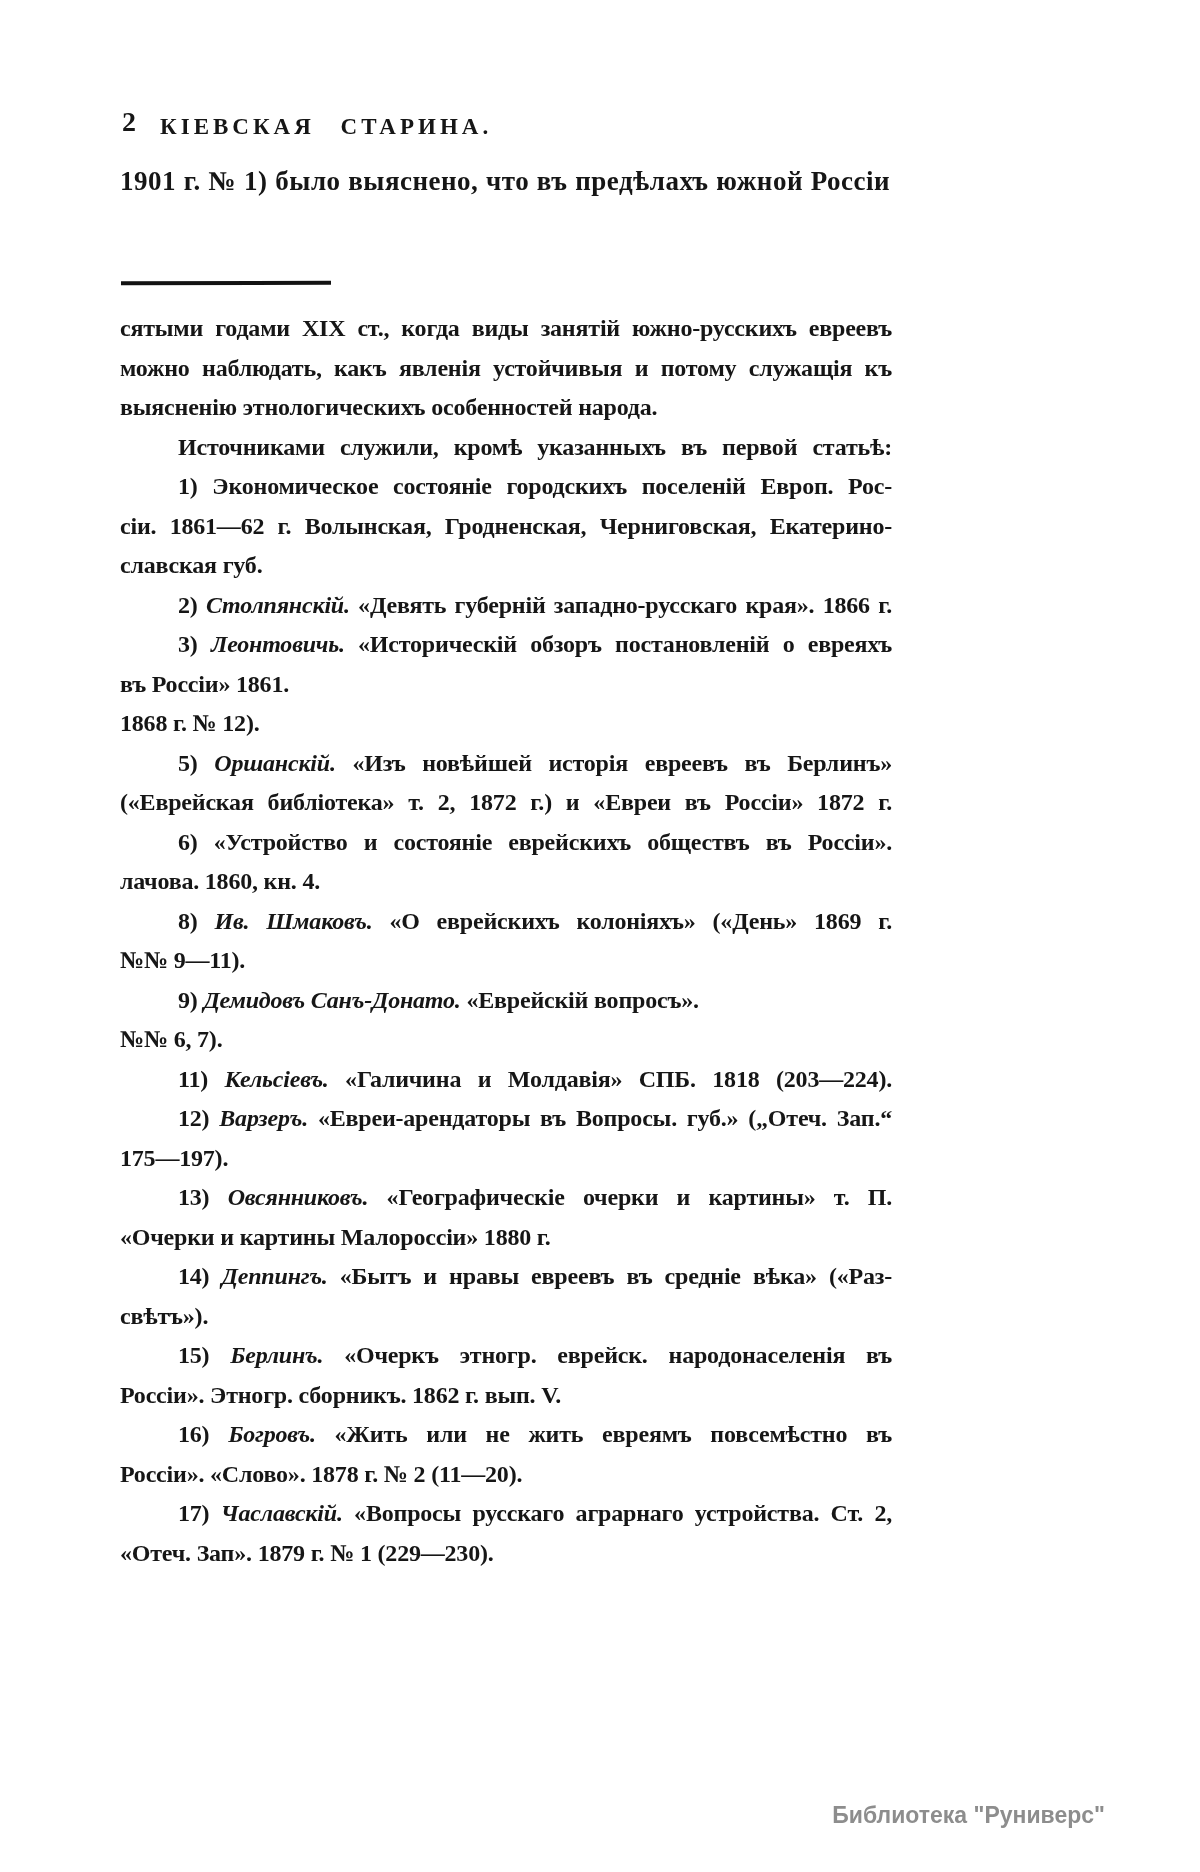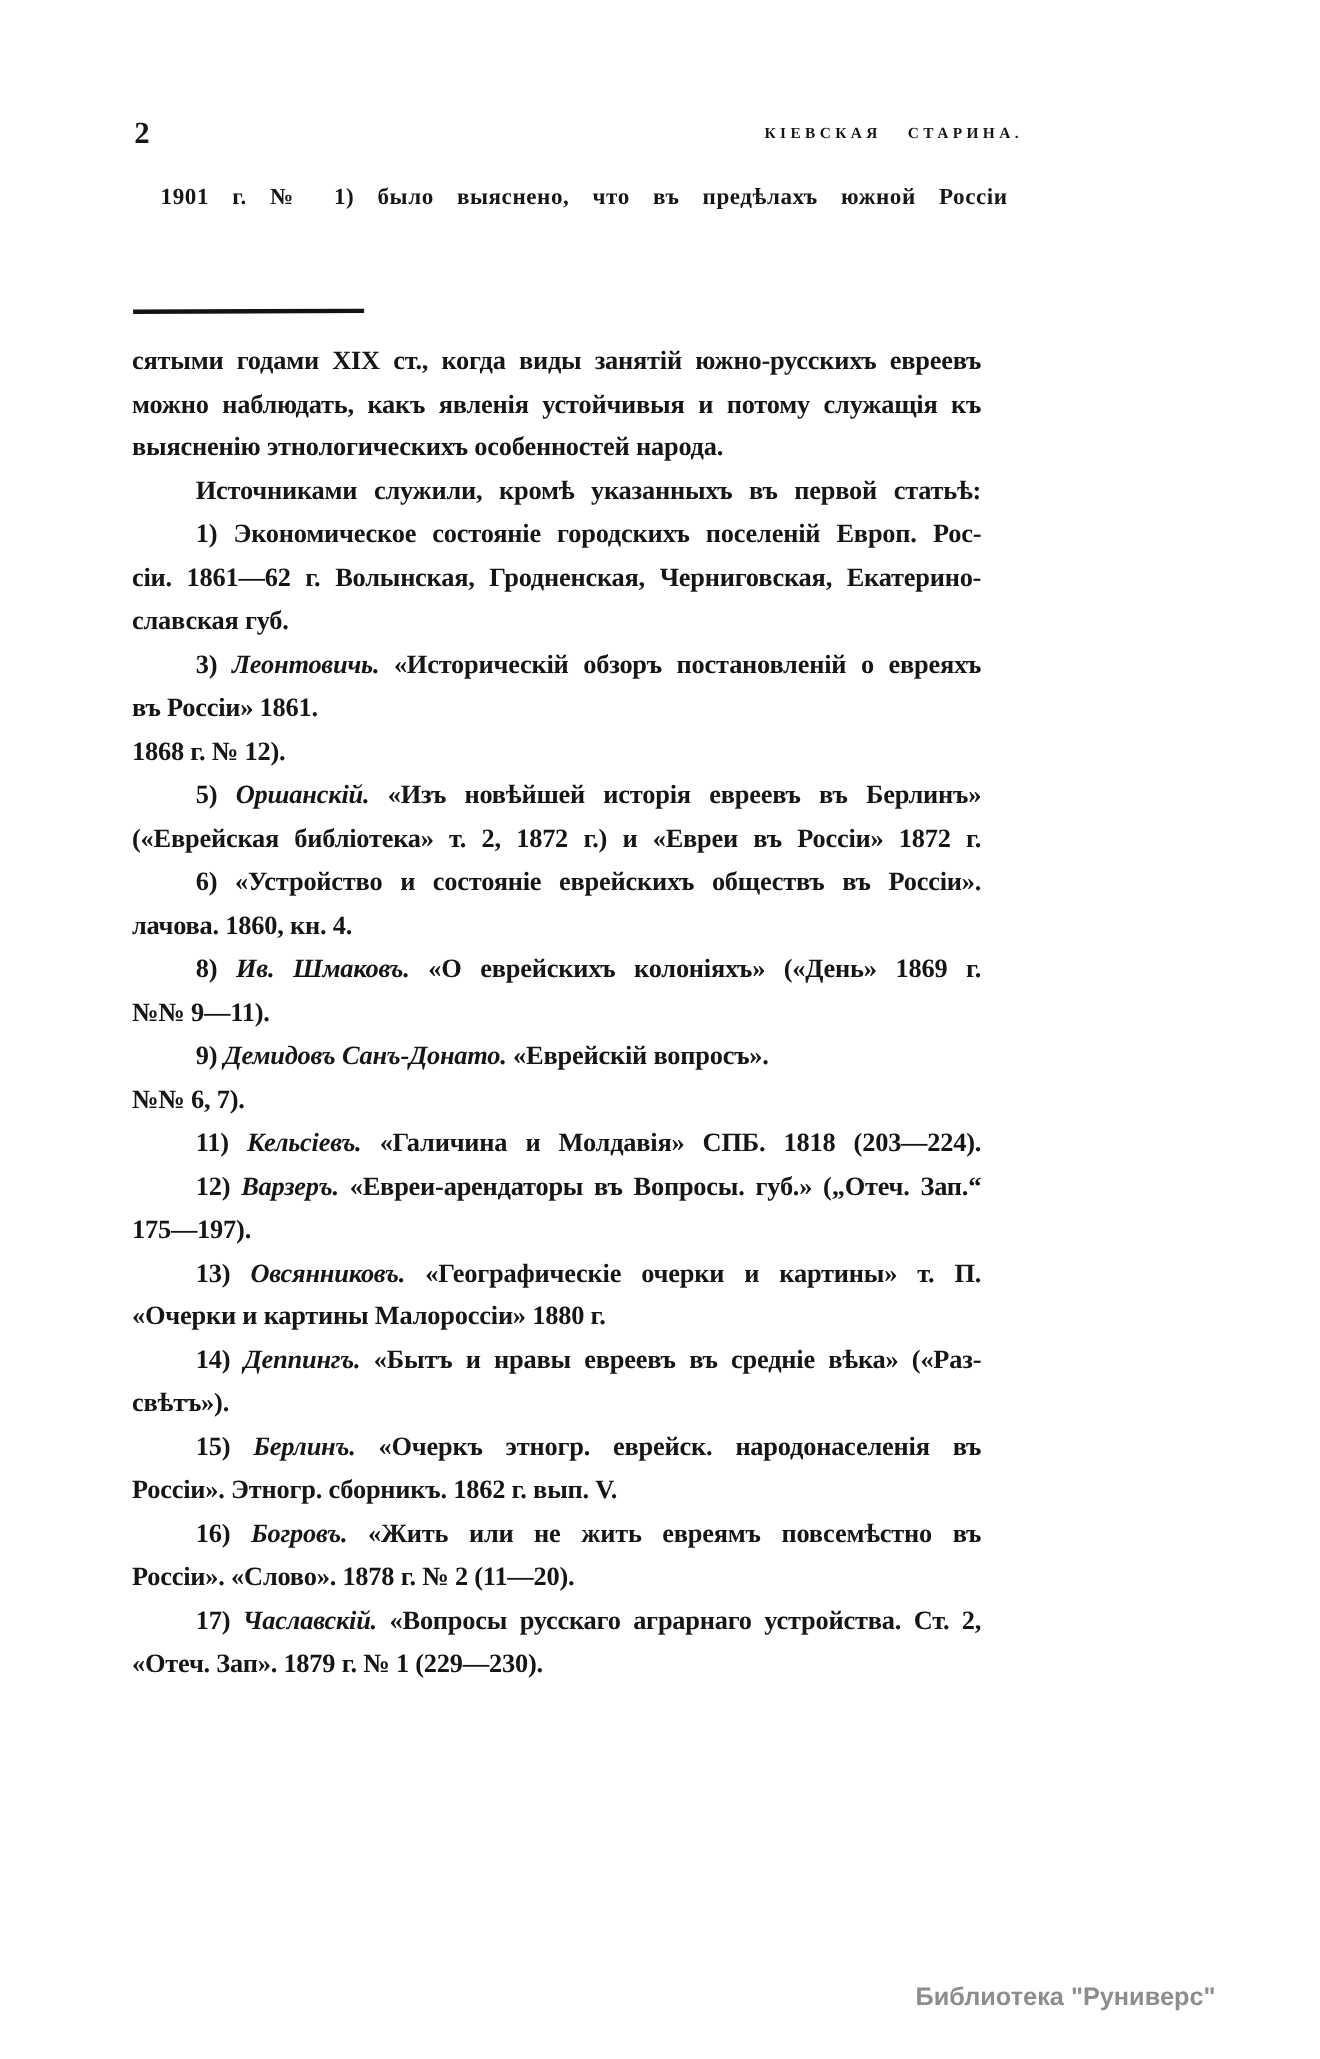--- a/index.html
+++ b/index.html
@@ -17,38 +17,37 @@
     left: 122px;
     top: 106px;
     font-size: 28px;
     font-weight: bold;
   }
   .running-title {
     position: absolute;
     left: 160px;
     top: 114px;
     width: 770px;
-    text-align: right;
-    font-size: 14px;
+    text-align: left;
+    font-size: 23px;
     font-weight: bold;
     letter-spacing: 4px;
     word-spacing: 16px;
   }
   .main-line {
     position: absolute;
     left: 120px;
     top: 166px;
     width: 770px;
-    font-size: 21px;
+    font-size: 27px;
     font-weight: bold;
     letter-spacing: 0.5px;
     text-align: justify;
     text-align-last: justify;
     white-space: normal;
-    margin-left: 26px;
   }
   .fn-rule {
     position: absolute;
     left: 121px;
     top: 281px;
     width: 210px;
     height: 4px;
     background: #121212;
     transform: rotate(-0.2deg);
   }
@@ -91,20 +90,21 @@
 <div class="fn-rule"></div>
 
 <div class="footnotes" id="footnote-lines">
     <div class="fn-line fill"><span>сятыми годами XIX ст., когда виды занятій южно-русскихъ евреевъ</span></div>
     <div class="fn-line fill"><span>можно наблюдать, какъ явленія устойчивыя и потому служащія къ</span></div>
     <div class="fn-line"><span>выясненію этнологическихъ особенностей народа.</span></div>
     <div class="fn-line fill indent"><span>Источниками служили, кромѣ указанныхъ въ первой статьѣ:</span></div>
     <div class="fn-line fill indent"><span>1) Экономическое состояніе городскихъ поселеній Европ. Рос-</span></div>
     <div class="fn-line fill"><span>сіи. 1861—62 г. Волынская, Гродненская, Черниговская, Екатерино-</span></div>
     <div class="fn-line"><span>славская губ.</span></div>
+    <div class="fn-line fill indent"><span>2) </span><span class="it">Столпянскій.</span><span> «Девять губерній западно-русскаго края». 1866 г.</span></div>
     <div class="fn-line fill indent"><span>3) </span><span class="it">Леонтовичь.</span><span> «Историческій обзоръ постановленій о евреяхъ</span></div>
     <div class="fn-line"><span>въ Россіи» 1861.</span></div>
     <div class="fn-line"><span>1868 г. № 12).</span></div>
     <div class="fn-line fill indent"><span>5) </span><span class="it">Оршанскій.</span><span> «Изъ новѣйшей исторія евреевъ въ Берлинъ»</span></div>
     <div class="fn-line fill"><span>(«Еврейская библіотека» т. 2, 1872 г.) и «Евреи въ Россіи» 1872 г.</span></div>
     <div class="fn-line fill indent"><span>6) «Устройство и состояніе еврейскихъ обществъ въ Россіи».</span></div>
     <div class="fn-line"><span>лачова. 1860, кн. 4.</span></div>
     <div class="fn-line fill indent"><span>8) </span><span class="it">Ив. Шмаковъ.</span><span> «О еврейскихъ колоніяхъ» («День» 1869 г.</span></div>
     <div class="fn-line"><span>№№ 9—11).</span></div>
     <div class="fn-line indent"><span>9) </span><span class="it">Демидовъ Санъ-Донато.</span><span> «Еврейскій вопросъ».</span></div>

